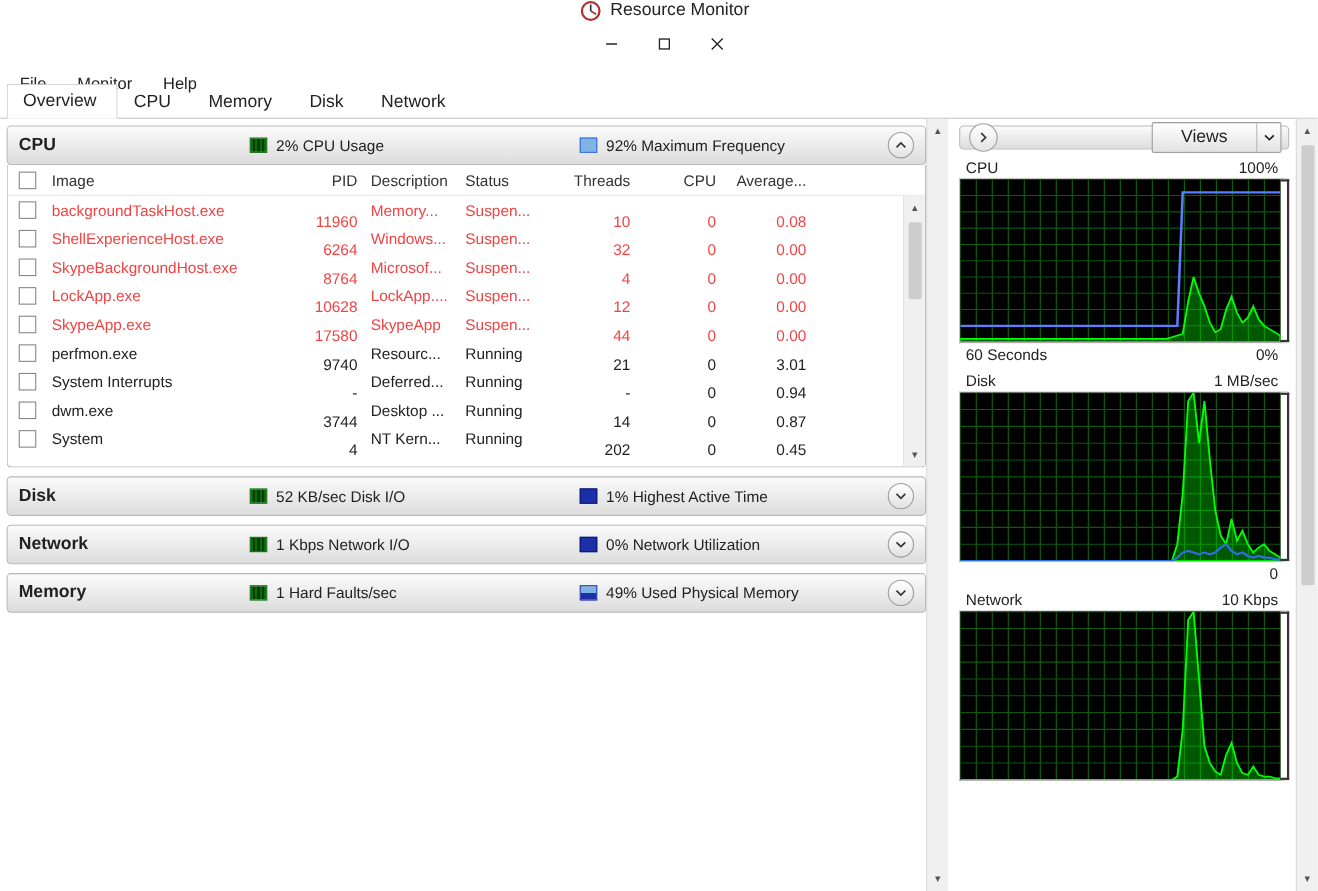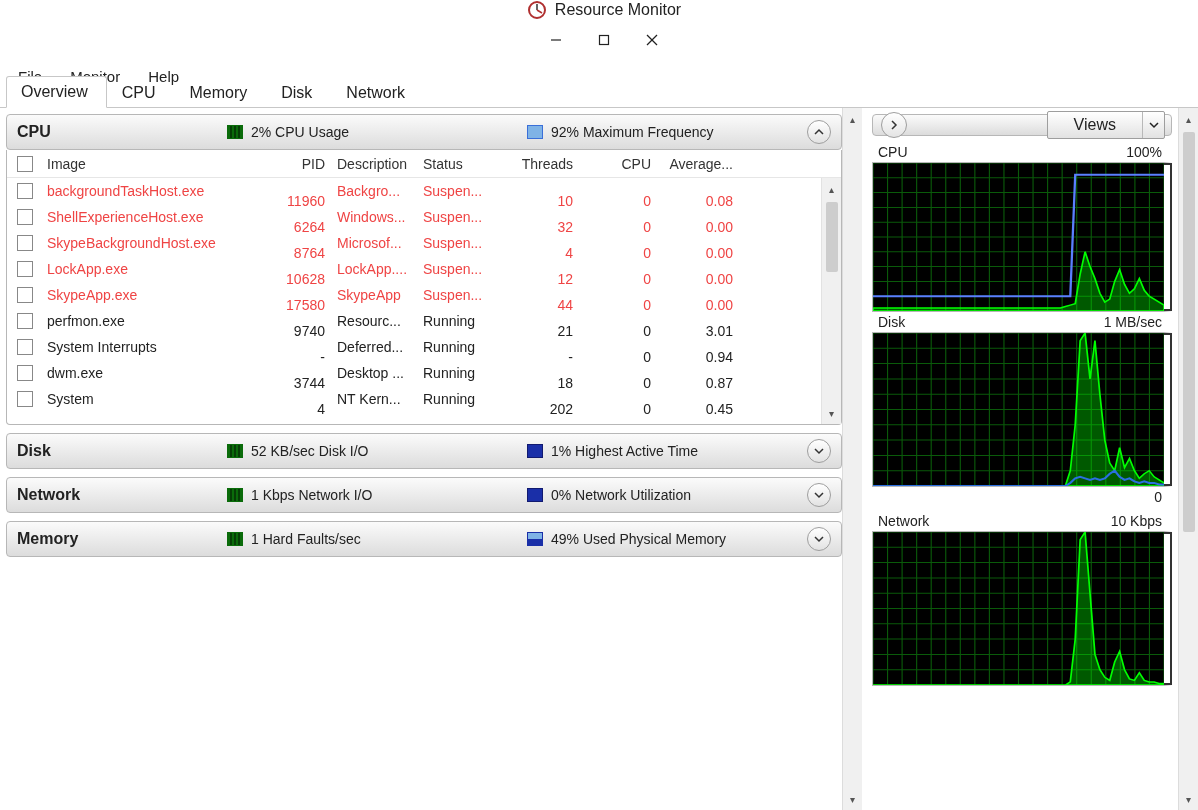--- a/index.html
+++ b/index.html
@@ -152,21 +152,21 @@
             <span class="th col-threads num">Threads</span>
             <span class="th col-cpu num">CPU</span>
             <span class="th col-avg num">Average...</span>
           </div>
           <div class="tbl-body">
             <div class="tbl-rows" id="cpu-rows">
                 <div class="row suspended">
                   <span class="chk"></span>
                   <span class="cell col-image">backgroundTaskHost.exe</span>
                   <span class="cell col-pid num">11960</span>
-                  <span class="cell col-desc">Backgro...</span>
+                  <span class="cell col-desc">Memory...</span>
                   <span class="cell col-status">Suspen...</span>
                   <span class="cell col-threads num">10</span>
                   <span class="cell col-cpu num">0</span>
                   <span class="cell col-avg num">0.08</span>
                 </div>
                 <div class="row suspended">
                   <span class="chk"></span>
                   <span class="cell col-image">ShellExperienceHost.exe</span>
                   <span class="cell col-pid num">6264</span>
                   <span class="cell col-desc">Windows...</span>
@@ -224,21 +224,21 @@
                   <span class="cell col-threads num">-</span>
                   <span class="cell col-cpu num">0</span>
                   <span class="cell col-avg num">0.94</span>
                 </div>
                 <div class="row">
                   <span class="chk"></span>
                   <span class="cell col-image">dwm.exe</span>
                   <span class="cell col-pid num">3744</span>
                   <span class="cell col-desc">Desktop ...</span>
                   <span class="cell col-status">Running</span>
-                  <span class="cell col-threads num">18</span>
+                  <span class="cell col-threads num">14</span>
                   <span class="cell col-cpu num">0</span>
                   <span class="cell col-avg num">0.87</span>
                 </div>
                 <div class="row">
                   <span class="chk"></span>
                   <span class="cell col-image">System</span>
                   <span class="cell col-pid num">4</span>
                   <span class="cell col-desc">NT Kern...</span>
                   <span class="cell col-status">Running</span>
                   <span class="cell col-threads num">202</span>
@@ -374,20 +374,24 @@
                 <line x1="0" y1="90" x2="256" y2="90" stroke="#0a5a0a" stroke-width="1"></line>
                 <line x1="0" y1="105" x2="256" y2="105" stroke="#0a5a0a" stroke-width="1"></line>
                 <line x1="0" y1="120" x2="256" y2="120" stroke="#0a5a0a" stroke-width="1"></line>
                 <line x1="0" y1="135" x2="256" y2="135" stroke="#0a5a0a" stroke-width="1"></line>
                 <line x1="0" y1="150" x2="256" y2="150" stroke="#0a5a0a" stroke-width="1"></line>
                 <path d="M0 147 L4.338983050847458 147 L8.677966101694915 147 L13.016949152542374 147 L17.35593220338983 147 L21.694915254237287 147 L26.033898305084747 147 L30.372881355932204 147 L34.71186440677966 147 L39.05084745762712 147 L43.389830508474574 147 L47.728813559322035 147 L52.067796610169495 147 L56.40677966101695 147 L60.74576271186441 147 L65.08474576271186 147 L69.42372881355932 147 L73.76271186440678 147 L78.10169491525424 147 L82.44067796610169 147 L86.77966101694915 147 L91.11864406779661 147 L95.45762711864407 147 L99.79661016949153 147 L104.13559322033899 147 L108.47457627118644 147 L112.8135593220339 147 L117.15254237288136 147 L121.49152542372882 147 L125.83050847457628 147 L130.16949152542372 147 L134.5084745762712 147 L138.84745762711864 147 L143.1864406779661 147 L147.52542372881356 147 L151.864406779661 147 L156.20338983050848 147 L160.54237288135593 147 L164.88135593220338 147 L169.22033898305085 145.5 L173.5593220338983 144 L177.89830508474577 142.5 L182.23728813559322 112.5 L186.57627118644066 90 L190.91525423728814 105 L195.25423728813558 117 L199.59322033898306 132 L203.9322033898305 141 L208.27118644067798 138 L212.61016949152543 120 L216.94915254237287 108 L221.28813559322035 123 L225.6271186440678 132 L229.96610169491527 127.5 L234.3050847457627 117 L238.64406779661016 129 L242.98305084745763 135 L247.32203389830508 138 L251.66101694915255 141 L256 144 L 256 150 L 0 150 Z" fill="#00ff00" fill-opacity="0.35" stroke="#00ff00" stroke-width="1.5"></path>
                 <path d="M0 135 L4.338983050847458 135 L8.677966101694915 135 L13.016949152542374 135 L17.35593220338983 135 L21.694915254237287 135 L26.033898305084747 135 L30.372881355932204 135 L34.71186440677966 135 L39.05084745762712 135 L43.389830508474574 135 L47.728813559322035 135 L52.067796610169495 135 L56.40677966101695 135 L60.74576271186441 135 L65.08474576271186 135 L69.42372881355932 135 L73.76271186440678 135 L78.10169491525424 135 L82.44067796610169 135 L86.77966101694915 135 L91.11864406779661 135 L95.45762711864407 135 L99.79661016949153 135 L104.13559322033899 135 L108.47457627118644 135 L112.8135593220339 135 L117.15254237288136 135 L121.49152542372882 135 L125.83050847457628 135 L130.16949152542372 135 L134.5084745762712 135 L138.84745762711864 135 L143.1864406779661 135 L147.52542372881356 135 L151.864406779661 135 L156.20338983050848 135 L160.54237288135593 135 L164.88135593220338 135 L169.22033898305085 135 L173.5593220338983 135 L177.89830508474577 12 L182.23728813559322 12 L186.57627118644066 12 L190.91525423728814 12 L195.25423728813558 12 L199.59322033898306 12 L203.9322033898305 12 L208.27118644067798 12 L212.61016949152543 12 L216.94915254237287 12 L221.28813559322035 12 L225.6271186440678 12 L229.96610169491527 12 L234.3050847457627 12 L238.64406779661016 12 L242.98305084745763 12 L247.32203389830508 12 L251.66101694915255 12 L256 12 " fill="none" stroke="#5a7fff" stroke-width="2"></path>
               </svg>
               <div class="chart-bracket"></div>
             </div>
+            <div class="chart-caption-row">
+              <span>60 Seconds</span>
+              <span>0%</span>
+            </div>
           </div>
           <div class="chart-block">
             <div class="chart-title-row">
               <span>Disk</span>
               <span>1 MB/sec</span>
             </div>
             <div class="chart-frame c2">
               <svg class="chart-svg" viewBox="0 0 256 155" preserveAspectRatio="none">
                 <rect width="256" height="155" fill="#000"></rect>
                 <line x1="0" y1="0" x2="0" y2="155" stroke="#0a5a0a" stroke-width="1"></line>

